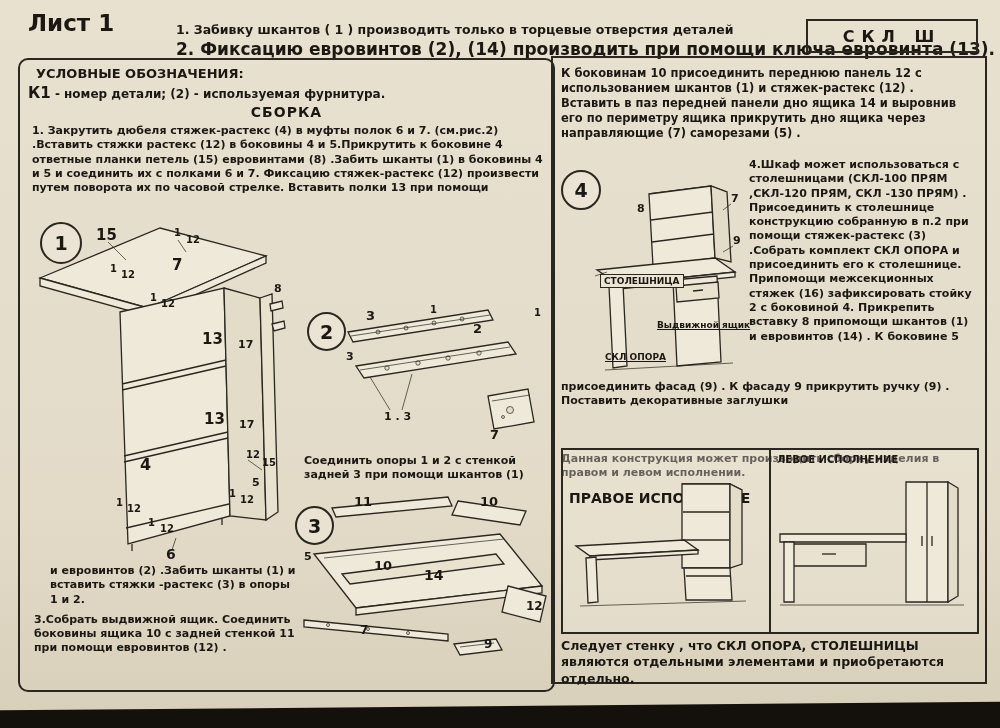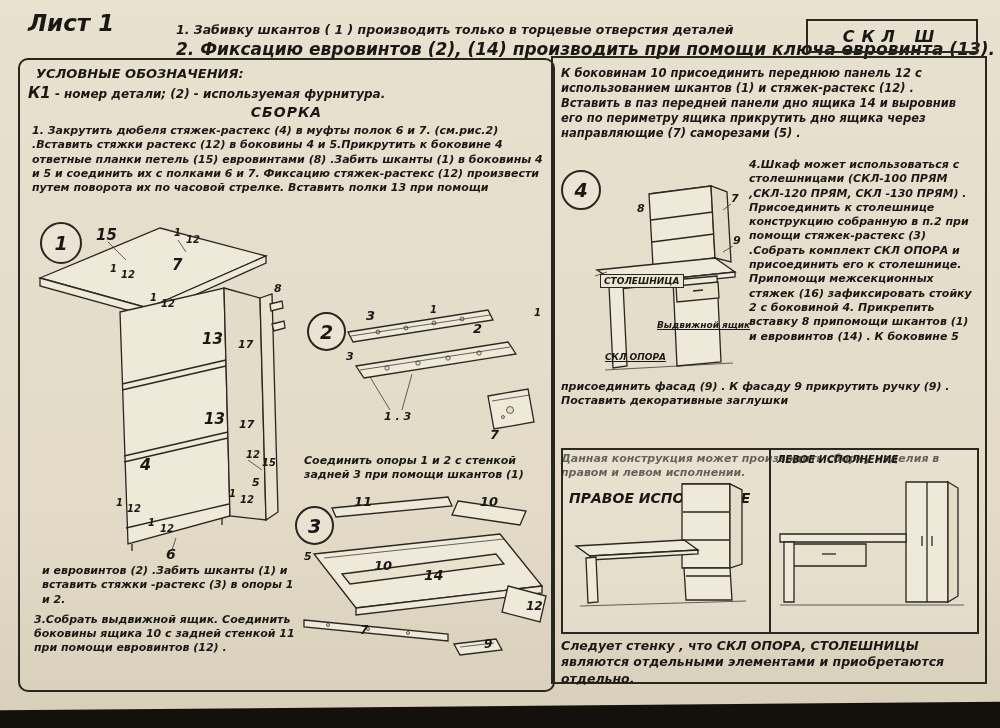--- a/index.html
+++ b/index.html
@@ -1,17 +1,17 @@
 <!DOCTYPE html>
 <html><head>
 <meta charset="utf-8">
 <style>
   html,body{margin:0;padding:0;background:#b9af9a;}
   .page{position:relative;width:1000px;height:728px;background:#d3c9b4;overflow:hidden;
-        font-family:"DejaVu Sans","Liberation Sans",sans-serif;color:#1b1814;font-style:italic;}
+        font-family:"DejaVu Sans","Liberation Sans",sans-serif;color:#1b1814;}
   .sheet{position:absolute;left:0;top:0;right:0;bottom:0;
          background:linear-gradient(180deg,#e8e1d0 0%,#e3dbc8 70%,#d8cfba 100%);}
   .abs{position:absolute;}
   .bx{border:2px solid #2a2620;}
   .body-text{font-size:11px;font-weight:bold;line-height:1.3;}
   .circle-num{border:2px solid #2a2620;border-radius:50%;display:flex;align-items:center;
               justify-content:center;font-weight:bold;font-size:19px;background:rgba(238,232,216,.6);}
   .callout{font-size:9px;font-weight:bold;white-space:nowrap;z-index:3;}
   svg{display:block;overflow:visible;}
   svg text{font-family:"DejaVu Sans",sans-serif;font-weight:bold;fill:#1b1814;}
@@ -130,21 +130,21 @@
           <text x="6" y="60" font-size="11">3</text>
           <text x="44" y="120" font-size="11">1 . 3</text>
           <text x="150" y="139" font-size="13">7</text>
           <text x="194" y="16" font-size="10">1</text>
         </g>
       </svg>
 
       <div class="abs body-text" style="left:284px;top:394px;width:252px;">Соединить опоры 1 и 2 с стенкой задней 3 при помощи шкантов (1)</div>
 
       <div class="abs" style="left:14px;top:504px;width:264px;">
-        <div class="body-text" style="margin:0 0 6px 8px;">и евровинтов (2) .Забить шканты (1) и вставить стяжки -растекс (3) в опоры 1 и 2.</div>
+        <div class="body-text" style="margin:0 0 6px 16px;">и евровинтов (2) .Забить шканты (1) и вставить стяжки -растекс (3) в опоры 1 и 2.</div>
         <div class="body-text">3.Собрать выдвижной ящик. Соединить боковины ящика 10 с задней стенкой 11 при помощи евровинтов (12) .</div>
       </div>
 
       <div class="abs circle-num" style="left:275px;top:446px;width:35px;height:35px;">3</div>
       <svg class="abs" style="left:278px;top:430px;" width="252" height="180" viewBox="0 0 252 180">
         <g fill="#efe9d9" class="ln">
           <polygon points="34,18 150,7 154,16 38,27"></polygon>
           <polygon points="160,11 228,21 222,35 154,25"></polygon>
           <polygon points="16,64 202,44 244,96 58,118"></polygon>
           <polygon points="58,118 244,96 244,103 58,125"></polygon>

